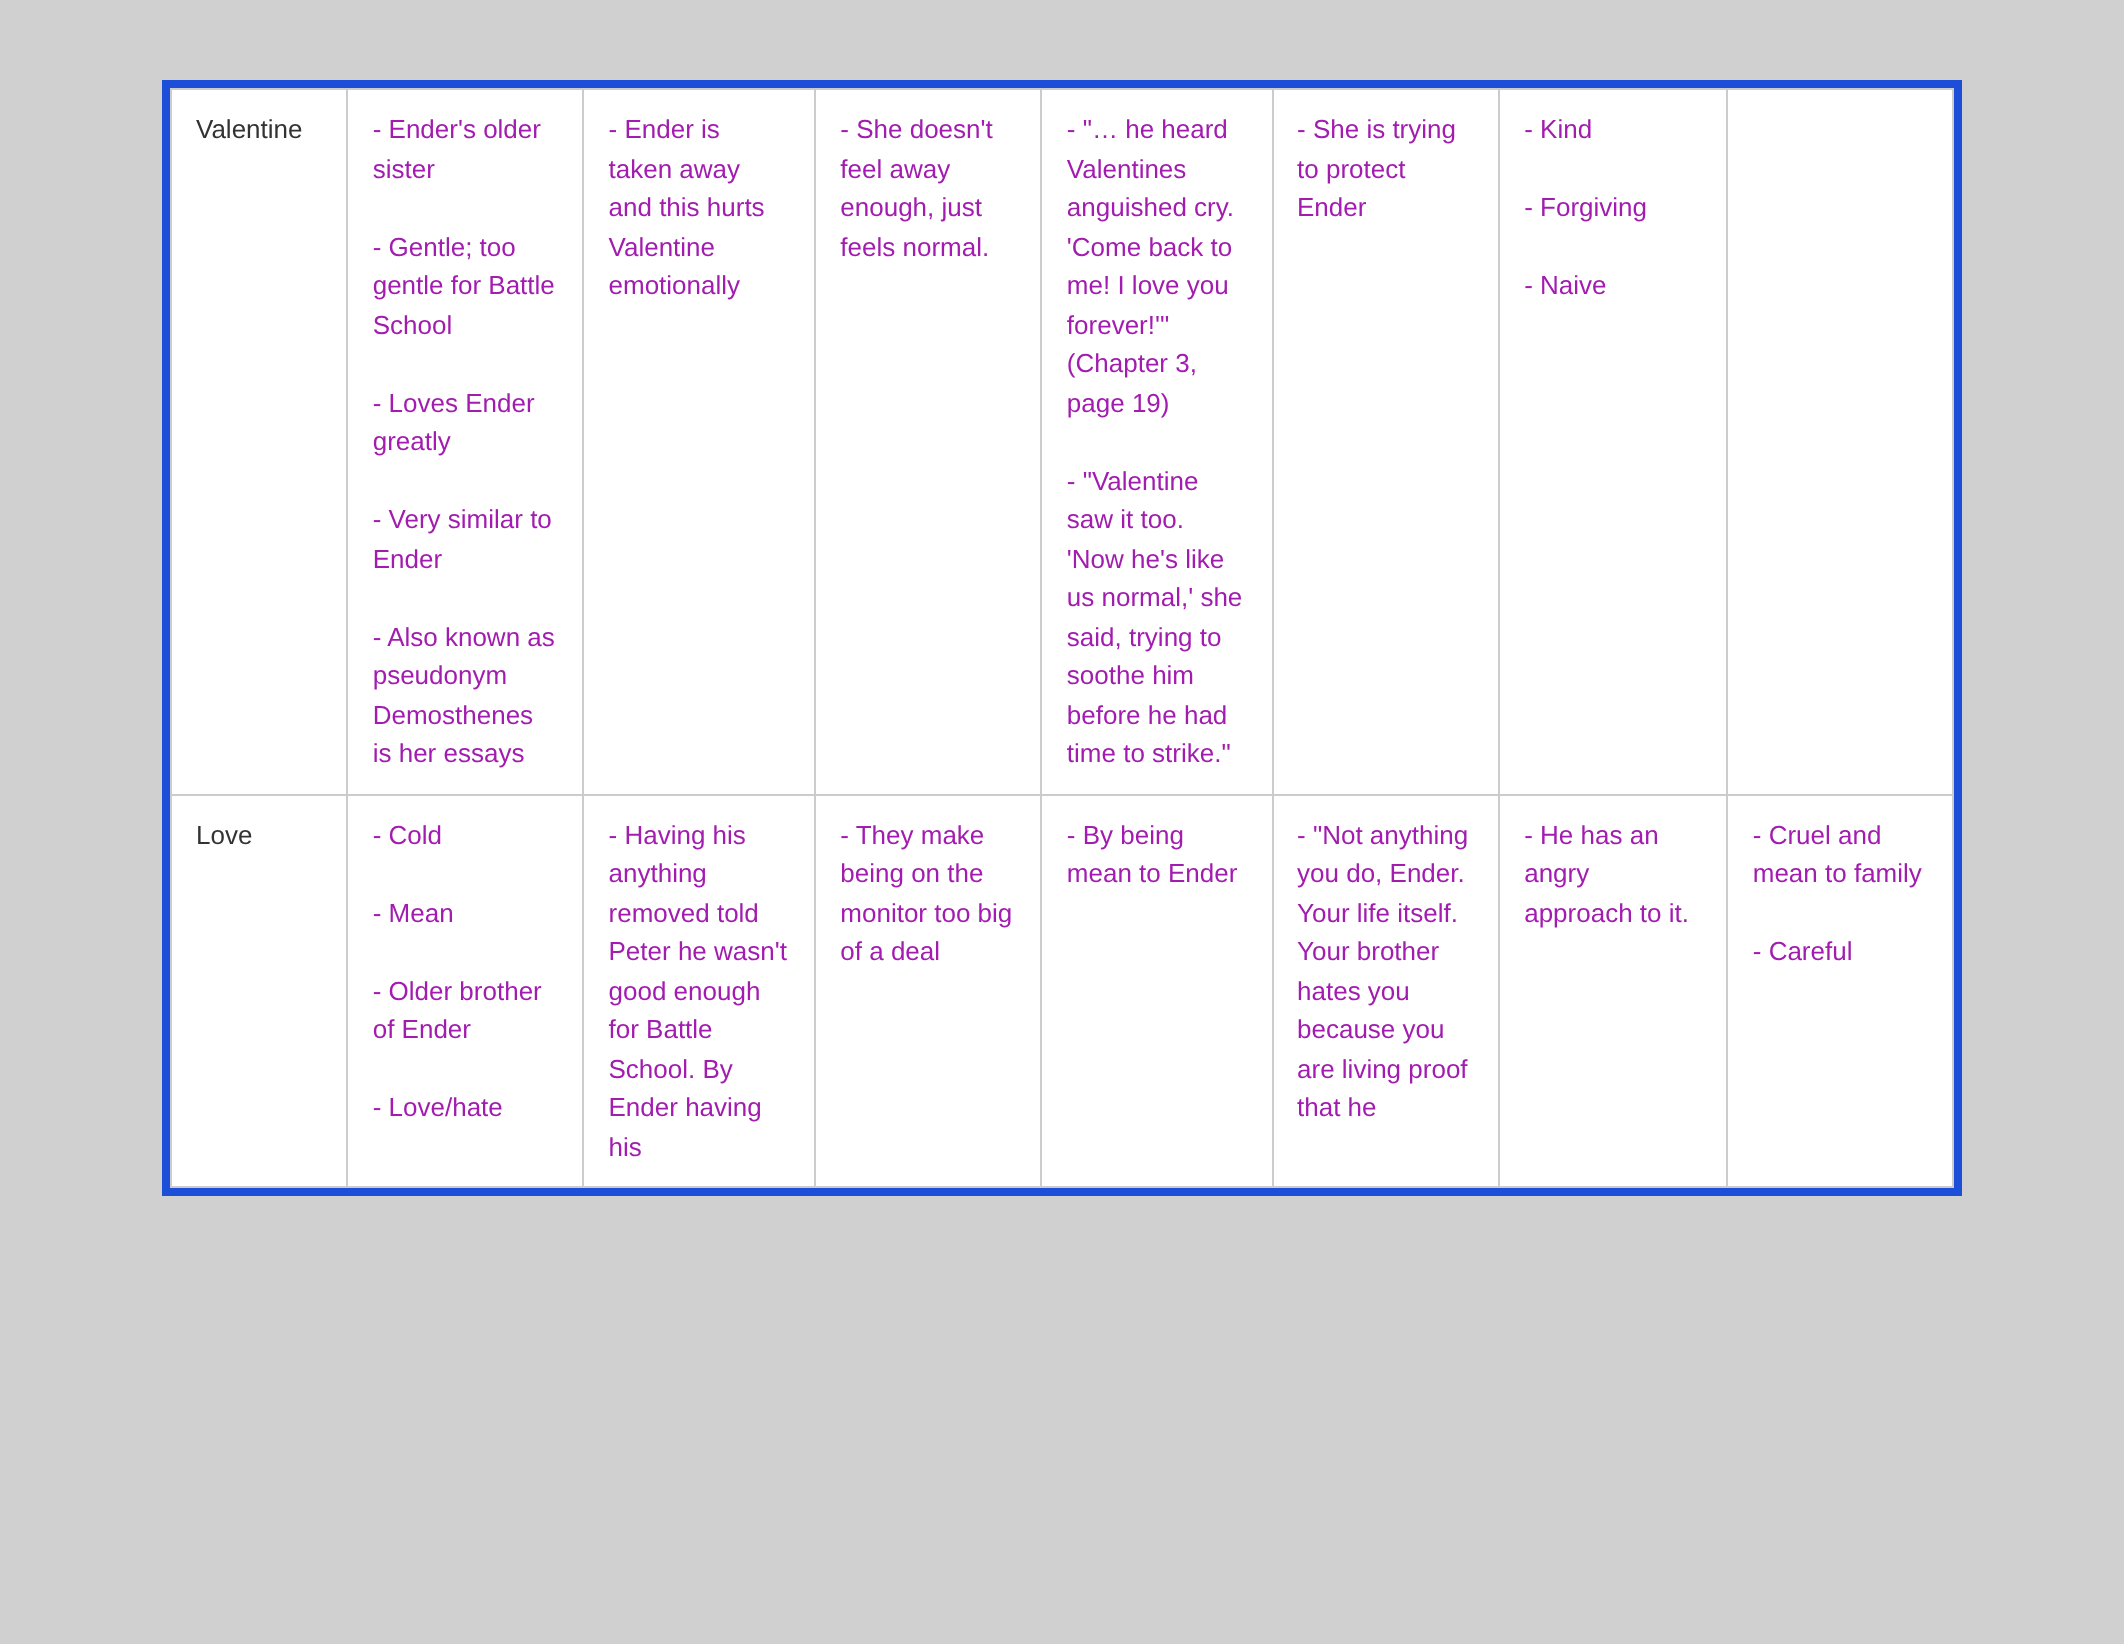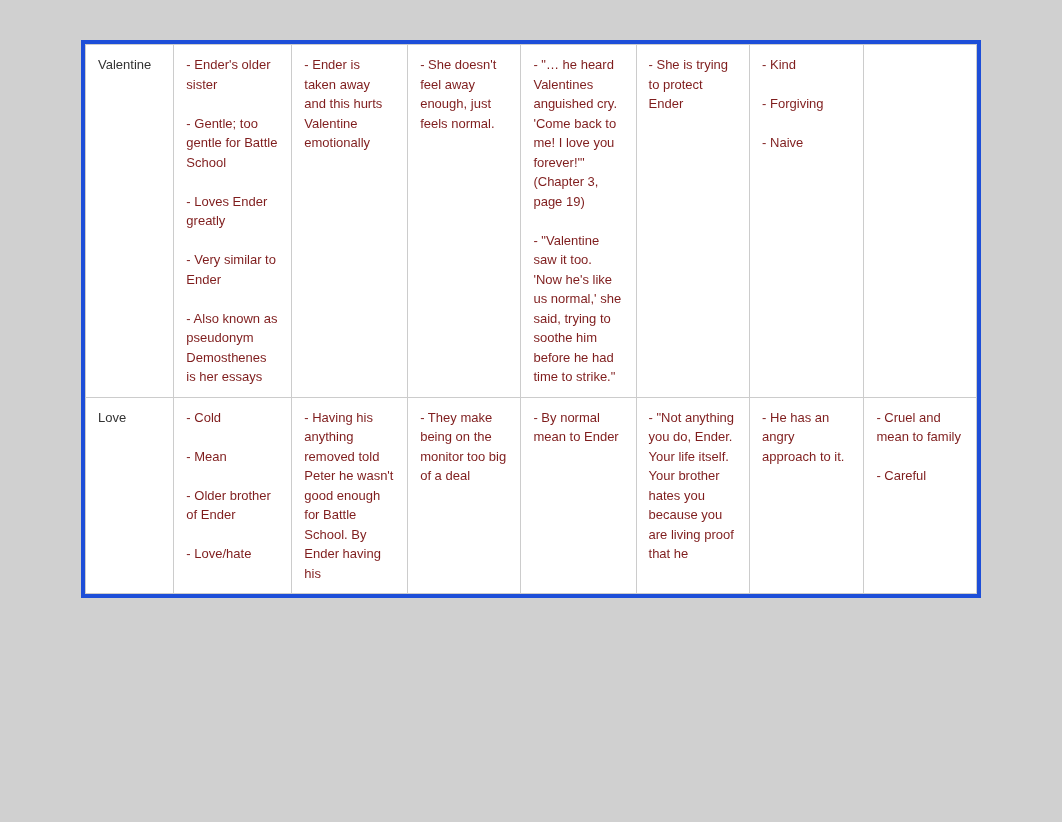--- a/index.html
+++ b/index.html
@@ -20,21 +20,21 @@
     }
     table {
       width: 100%;
       border-collapse: collapse;
     }
     td {
       border: 1px solid #ccc;
       padding: 10px 12px;
       vertical-align: top;
       line-height: 1.5;
-      color: #7f1d1d;
+      color: #a21caf;
     }
     .row-label {
       width: 90px;
       font-size: 13px;
       color: #333;
       white-space: nowrap;
     }
     .content-cell {
       width: 120px;
     }
@@ -76,21 +76,21 @@
         <td class="content-cell">
           <span>- Cold<br><br>- Mean<br><br>- Older brother of Ender<br><br>- Love/hate</span>
         </td>
         <td class="content-cell">
           <span>- Having his anything removed told Peter he wasn't good enough for Battle School. By Ender having his</span>
         </td>
         <td class="content-cell">
           <span>- They make being on the monitor too big of a deal</span>
         </td>
         <td class="content-cell">
-          <span>- By normal mean to Ender</span>
+          <span>- By being mean to Ender</span>
         </td>
         <td class="content-cell">
           <span>- "Not anything you do, Ender. Your life itself. Your brother hates you because you are living proof that he</span>
         </td>
         <td class="content-cell">
           <span>- He has an angry approach to it.</span>
         </td>
         <td class="content-cell">
           <span>- Cruel and mean to family<br><br>- Careful</span>
         </td>

